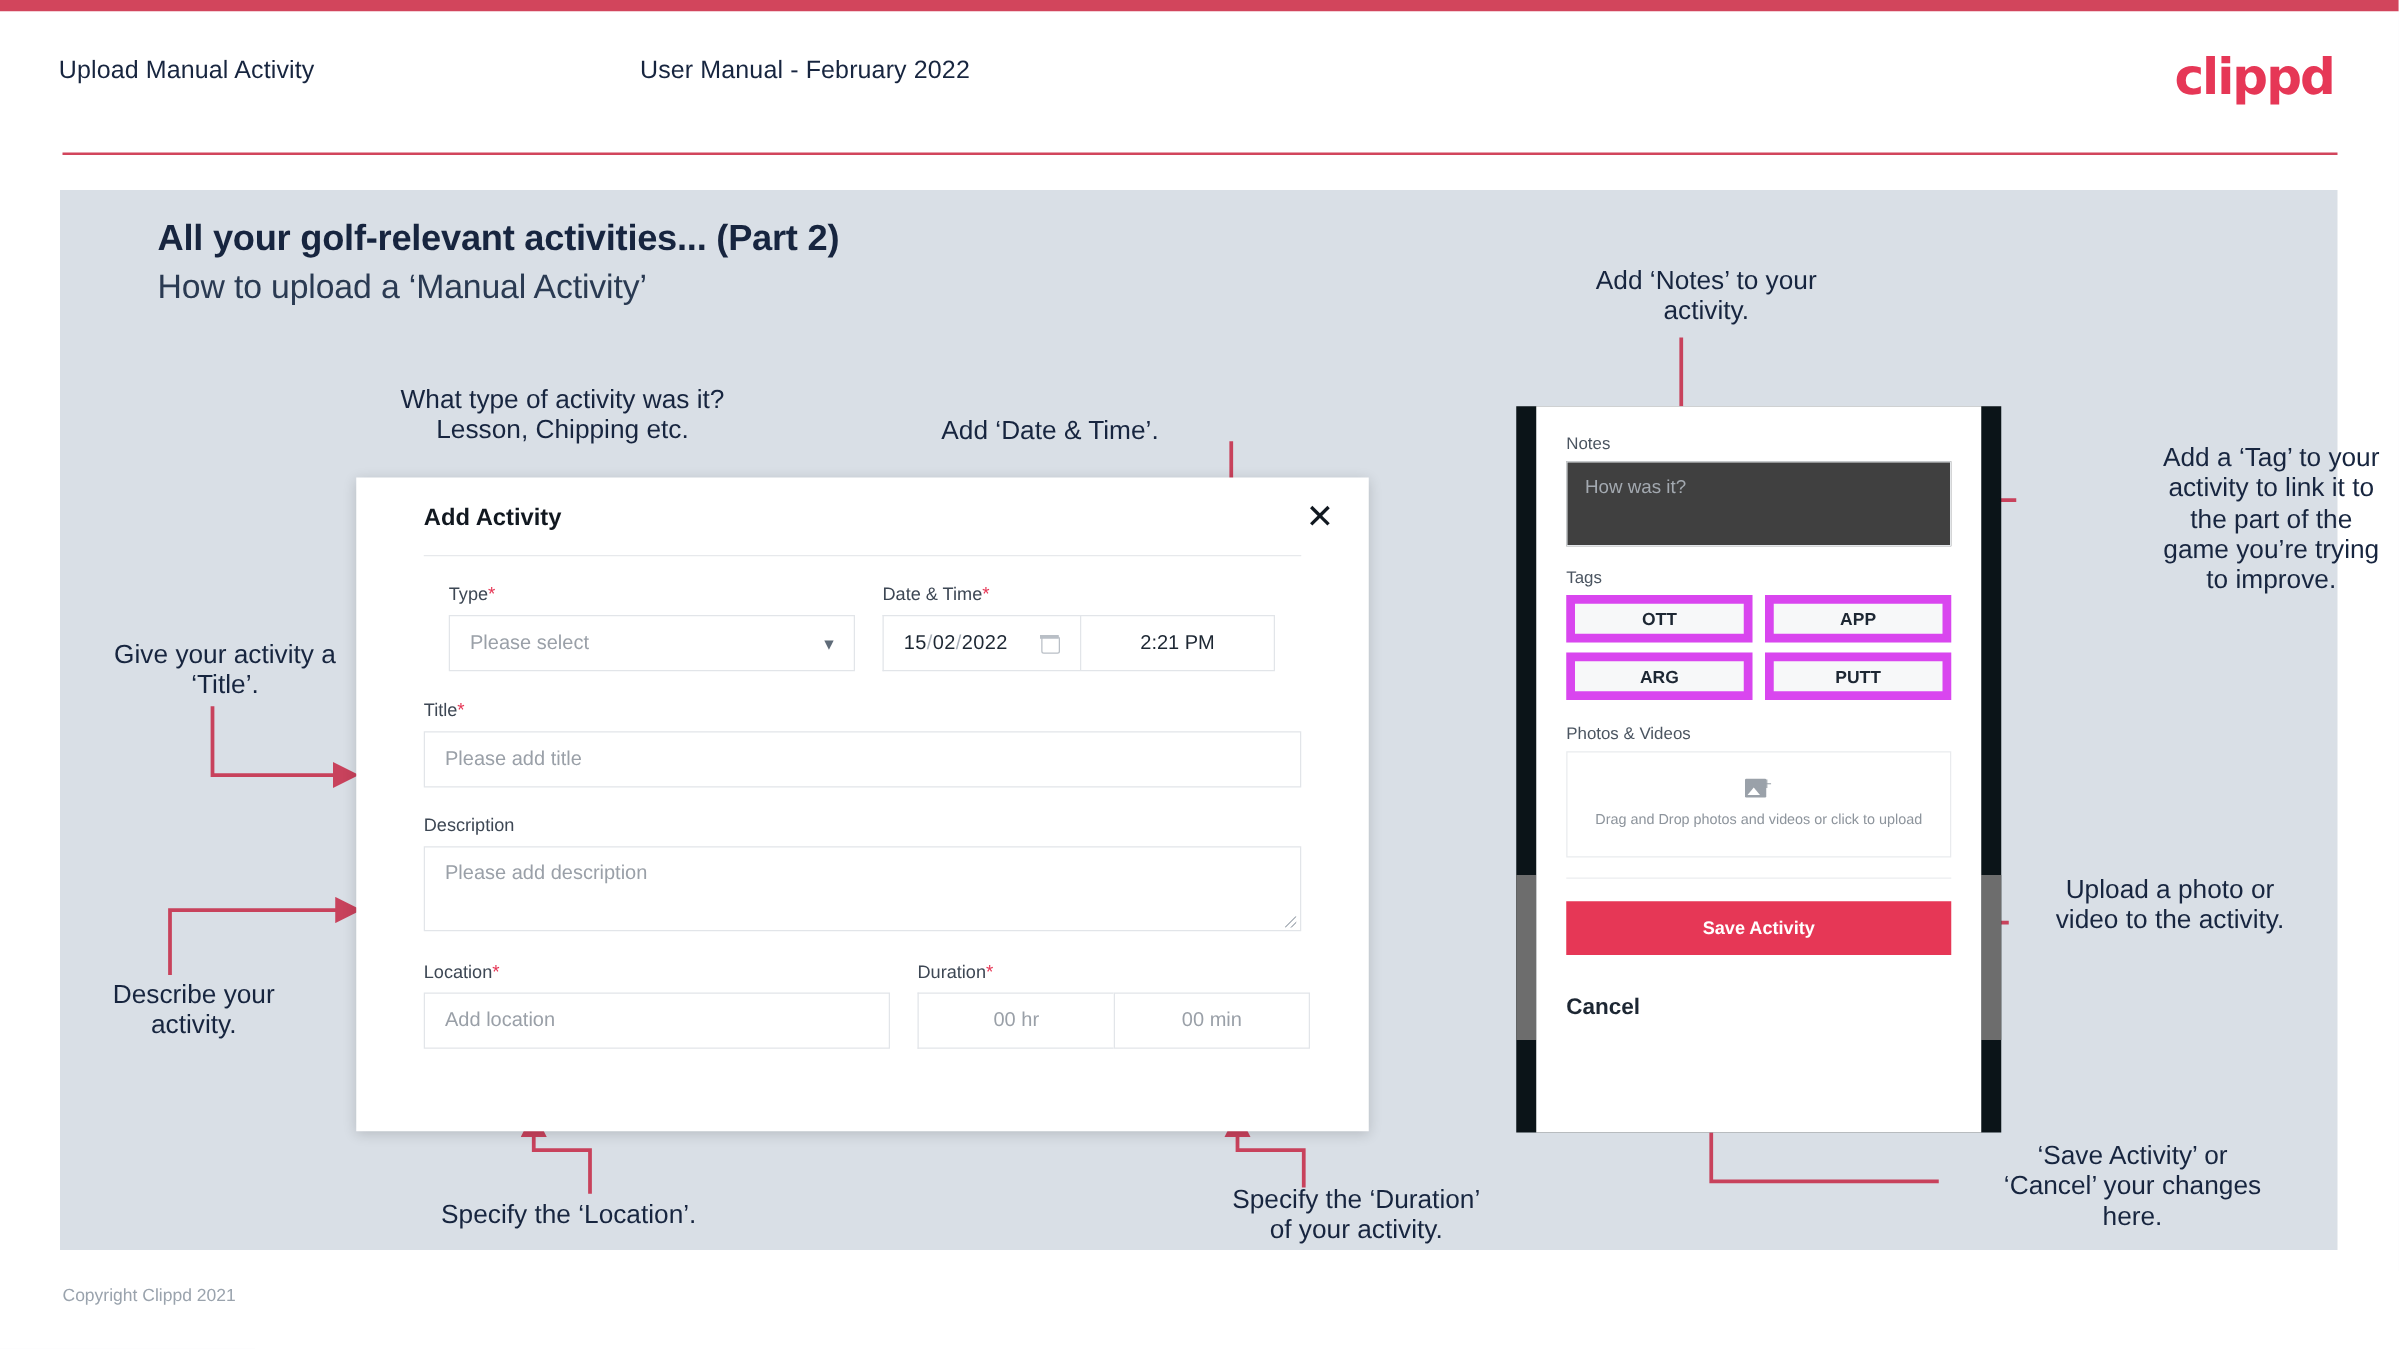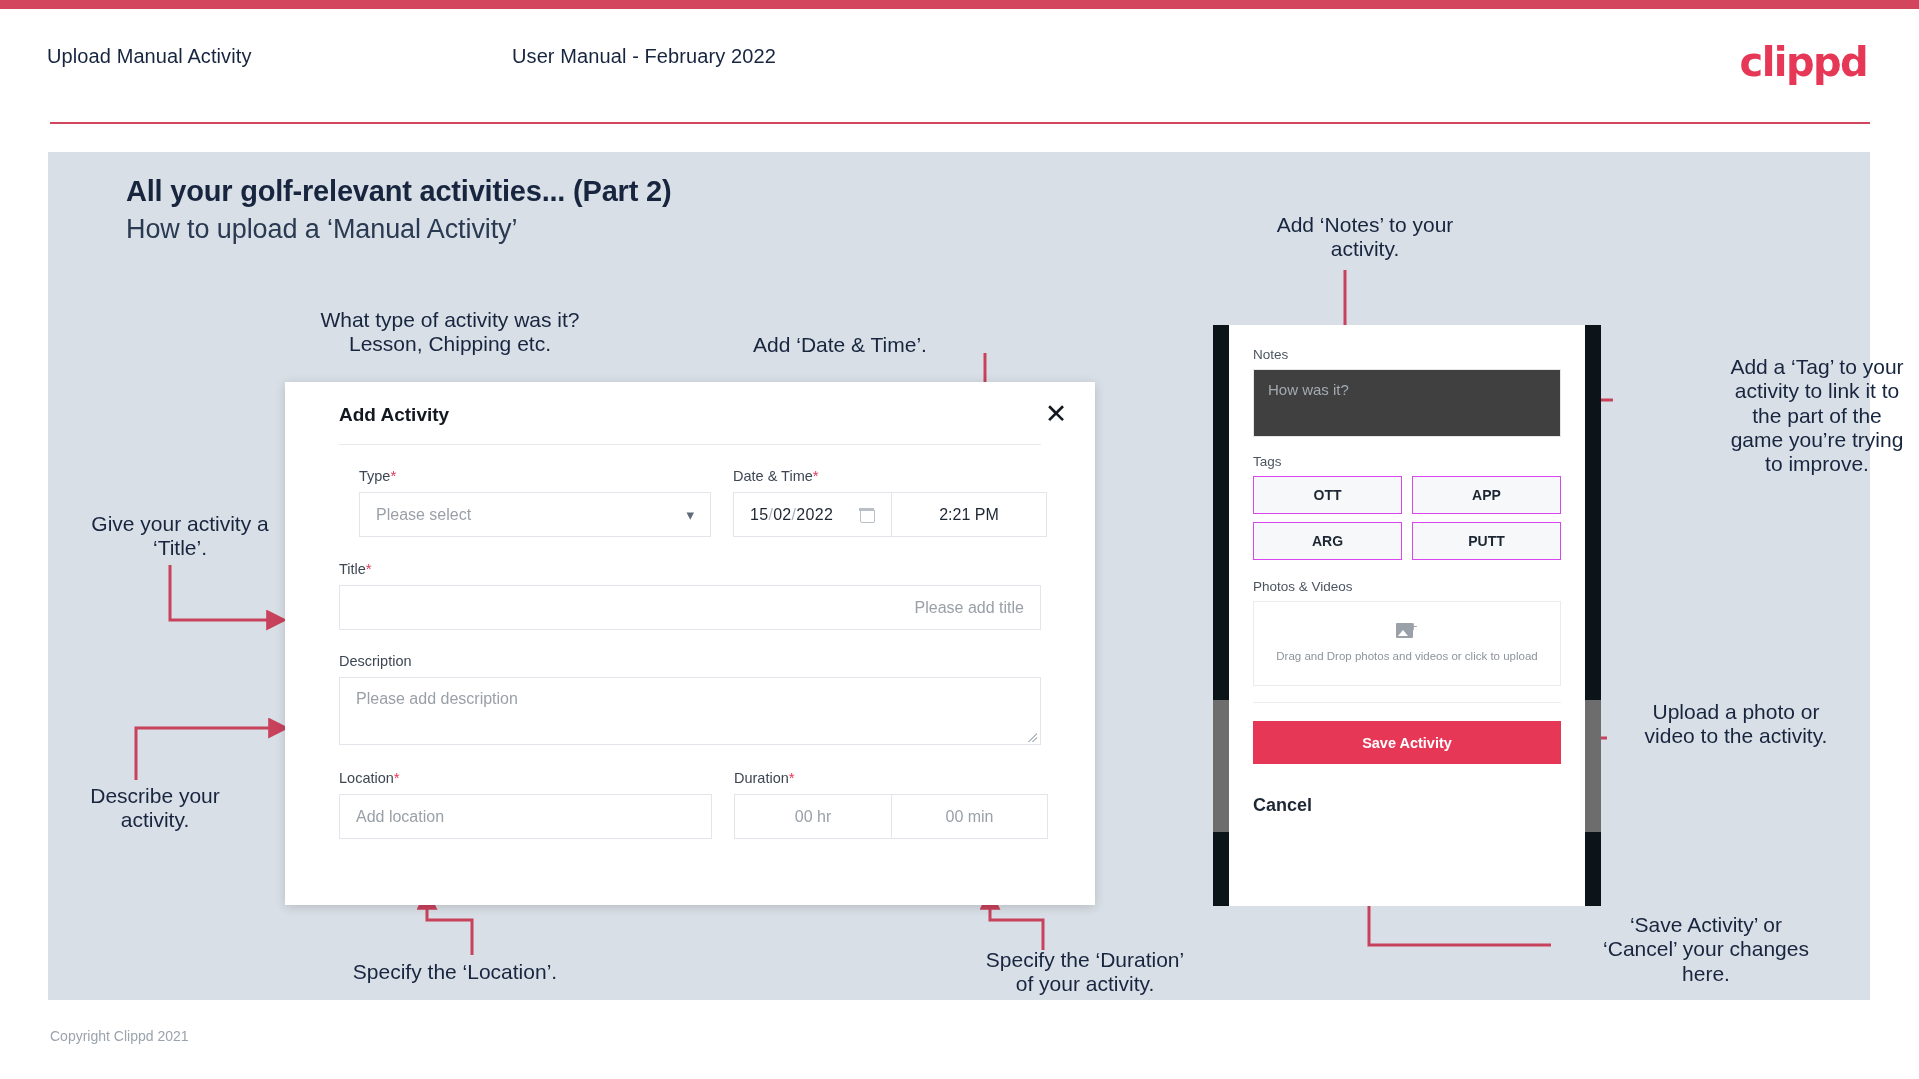--- a/index.html
+++ b/index.html
@@ -102,21 +102,21 @@
   .field { position: relative; }
   .flabel {
     font-size: 14.5px; color: #3d4754; margin-bottom: 8px; display: block;
   }
   .req { color: #e63756; font-size: 15px; }
   .ctrl {
     height: 45px; border: 1px solid #e2e5e9; background: #fff;
     display: flex; align-items: center;
     font-size: 16px; color: #9aa0a8; padding: 0 16px;
   }
-  .select-ctrl { width: 352px; justify-content: space-between; cursor: pointer; }
+  .select-ctrl { width: 325px; justify-content: space-between; cursor: pointer; }
   .chev { color: #5f6b78; font-size: 15px; font-family: "DejaVu Sans", sans-serif; }
 
   .dt-wrap { display: flex; }
   .date-ctrl {
     width: 158px; justify-content: space-between; color: #1d2733;
     border-right: none; cursor: pointer;
   }
   .date-text { letter-spacing: .3px; }
   .date-text .sl { color: #aab1ba; }
   .time-ctrl {
@@ -125,21 +125,21 @@
   .cal-ic { width: 15px; height: 16px; position: relative; }
   .cal-ic i {
     position: absolute; left: 0; top: 2px; width: 15px; height: 14px;
     border: 1.6px solid #b9bfc6; border-radius: 2px;
   }
   .cal-ic i::before {
     content: ""; position: absolute; left: -1.6px; top: -1.6px;
     width: 15px; height: 3px; background: #b9bfc6;
   }
 
-  .full-ctrl { width: 702px; justify-content: flex-end; }
+  .full-ctrl { width: 702px; }
   .ta-ctrl {
     width: 702px; height: 68px; align-items: flex-start; padding-top: 12px;
     position: relative; cursor: text;
   }
   .ta-grip {
     position: absolute; right: 3px; bottom: 2px; width: 9px; height: 9px;
     background: linear-gradient(135deg, transparent 46%, #b6bcc3 46%, #b6bcc3 56%, transparent 56%,
                 transparent 72%, #b6bcc3 72%, #b6bcc3 82%, transparent 82%);
   }
   .loc-ctrl { width: 373px; }
@@ -168,21 +168,21 @@
   .plabel { font-size: 13.5px; color: #4b5561; margin-bottom: 7px; }
   .pnotes {
     height: 68px; border: 1px solid #e4e7ea; background: #404040;
     font-size: 15px; color: #a3a9b0; padding: 11px 14px;
     margin-bottom: 17px; cursor: text;
   }
   .tags-grid {
     display: grid; grid-template-columns: 1fr 1fr; gap: 8px 10px; margin-bottom: 19px;
   }
   .tag {
-    height: 38px; border: 1px solid #d946ef; background: #f7f8f9;
+    height: 38px; border: 7px solid #d946ef; background: #f7f8f9;
     display: flex; align-items: center; justify-content: center;
     font-size: 14px; font-weight: 700; color: #1d2733; cursor: pointer;
   }
   .dropzone {
     height: 85px; border: 1px solid #e9ebee; background: #fff;
     display: flex; flex-direction: column; align-items: center; justify-content: center;
     cursor: pointer; margin-bottom: 16px;
   }
   .dz-icon { width: 22px; height: 19px; position: relative; margin-bottom: 8px; }
   .dz-icon .sq {

